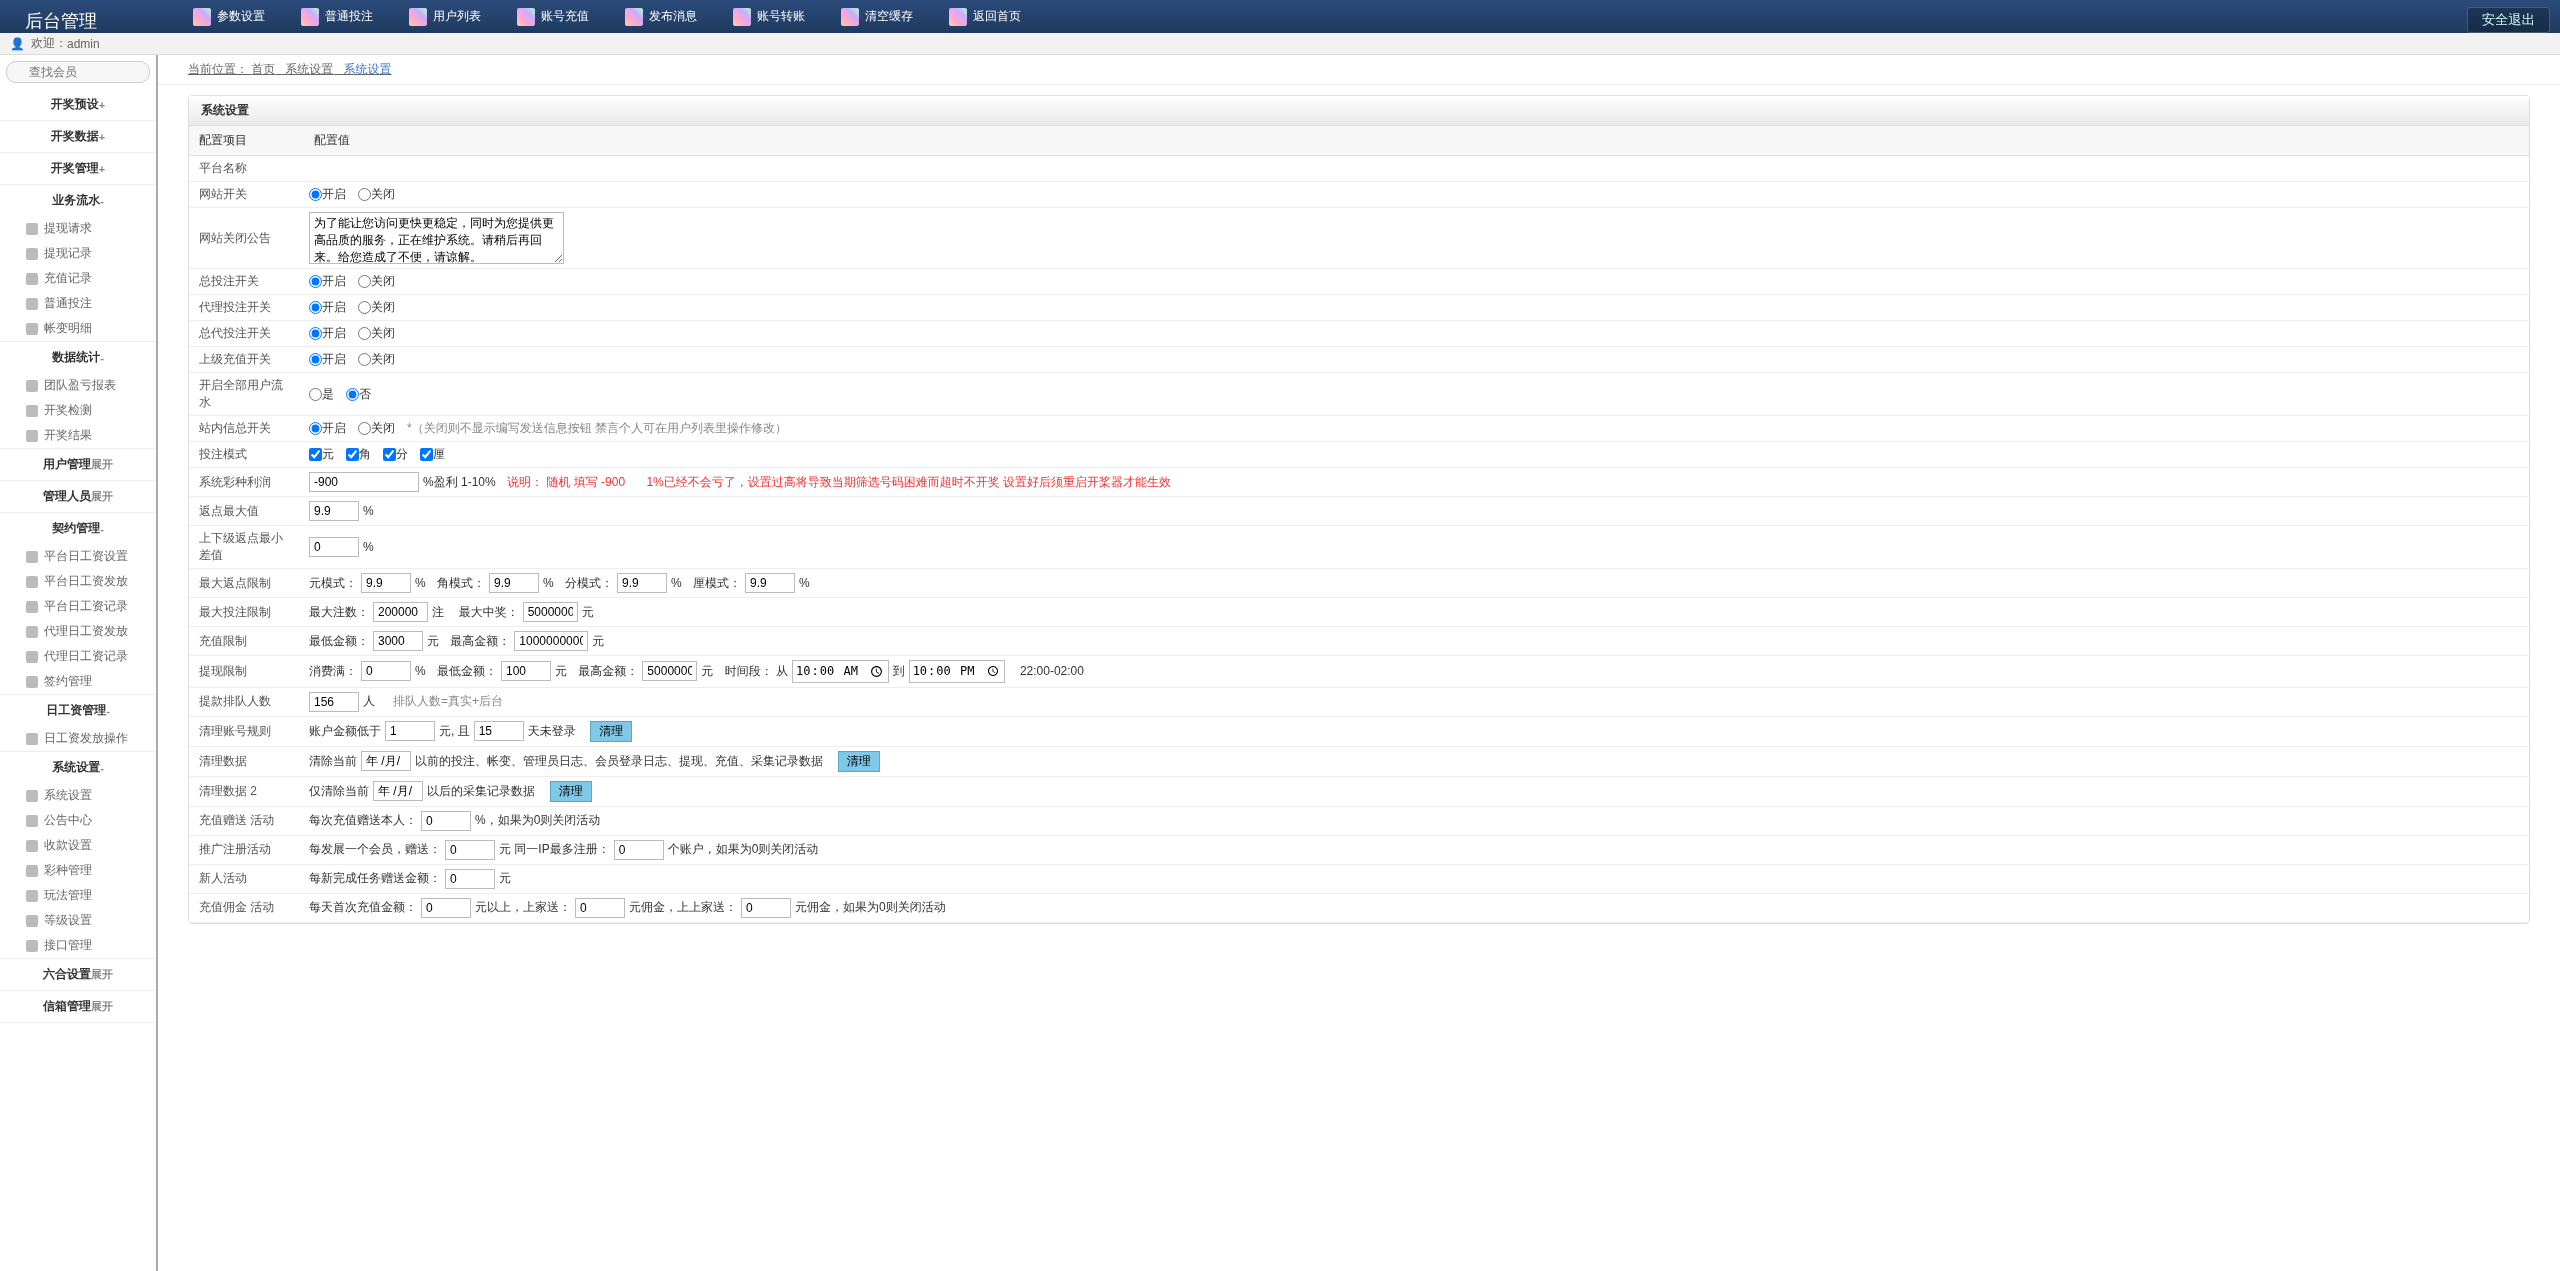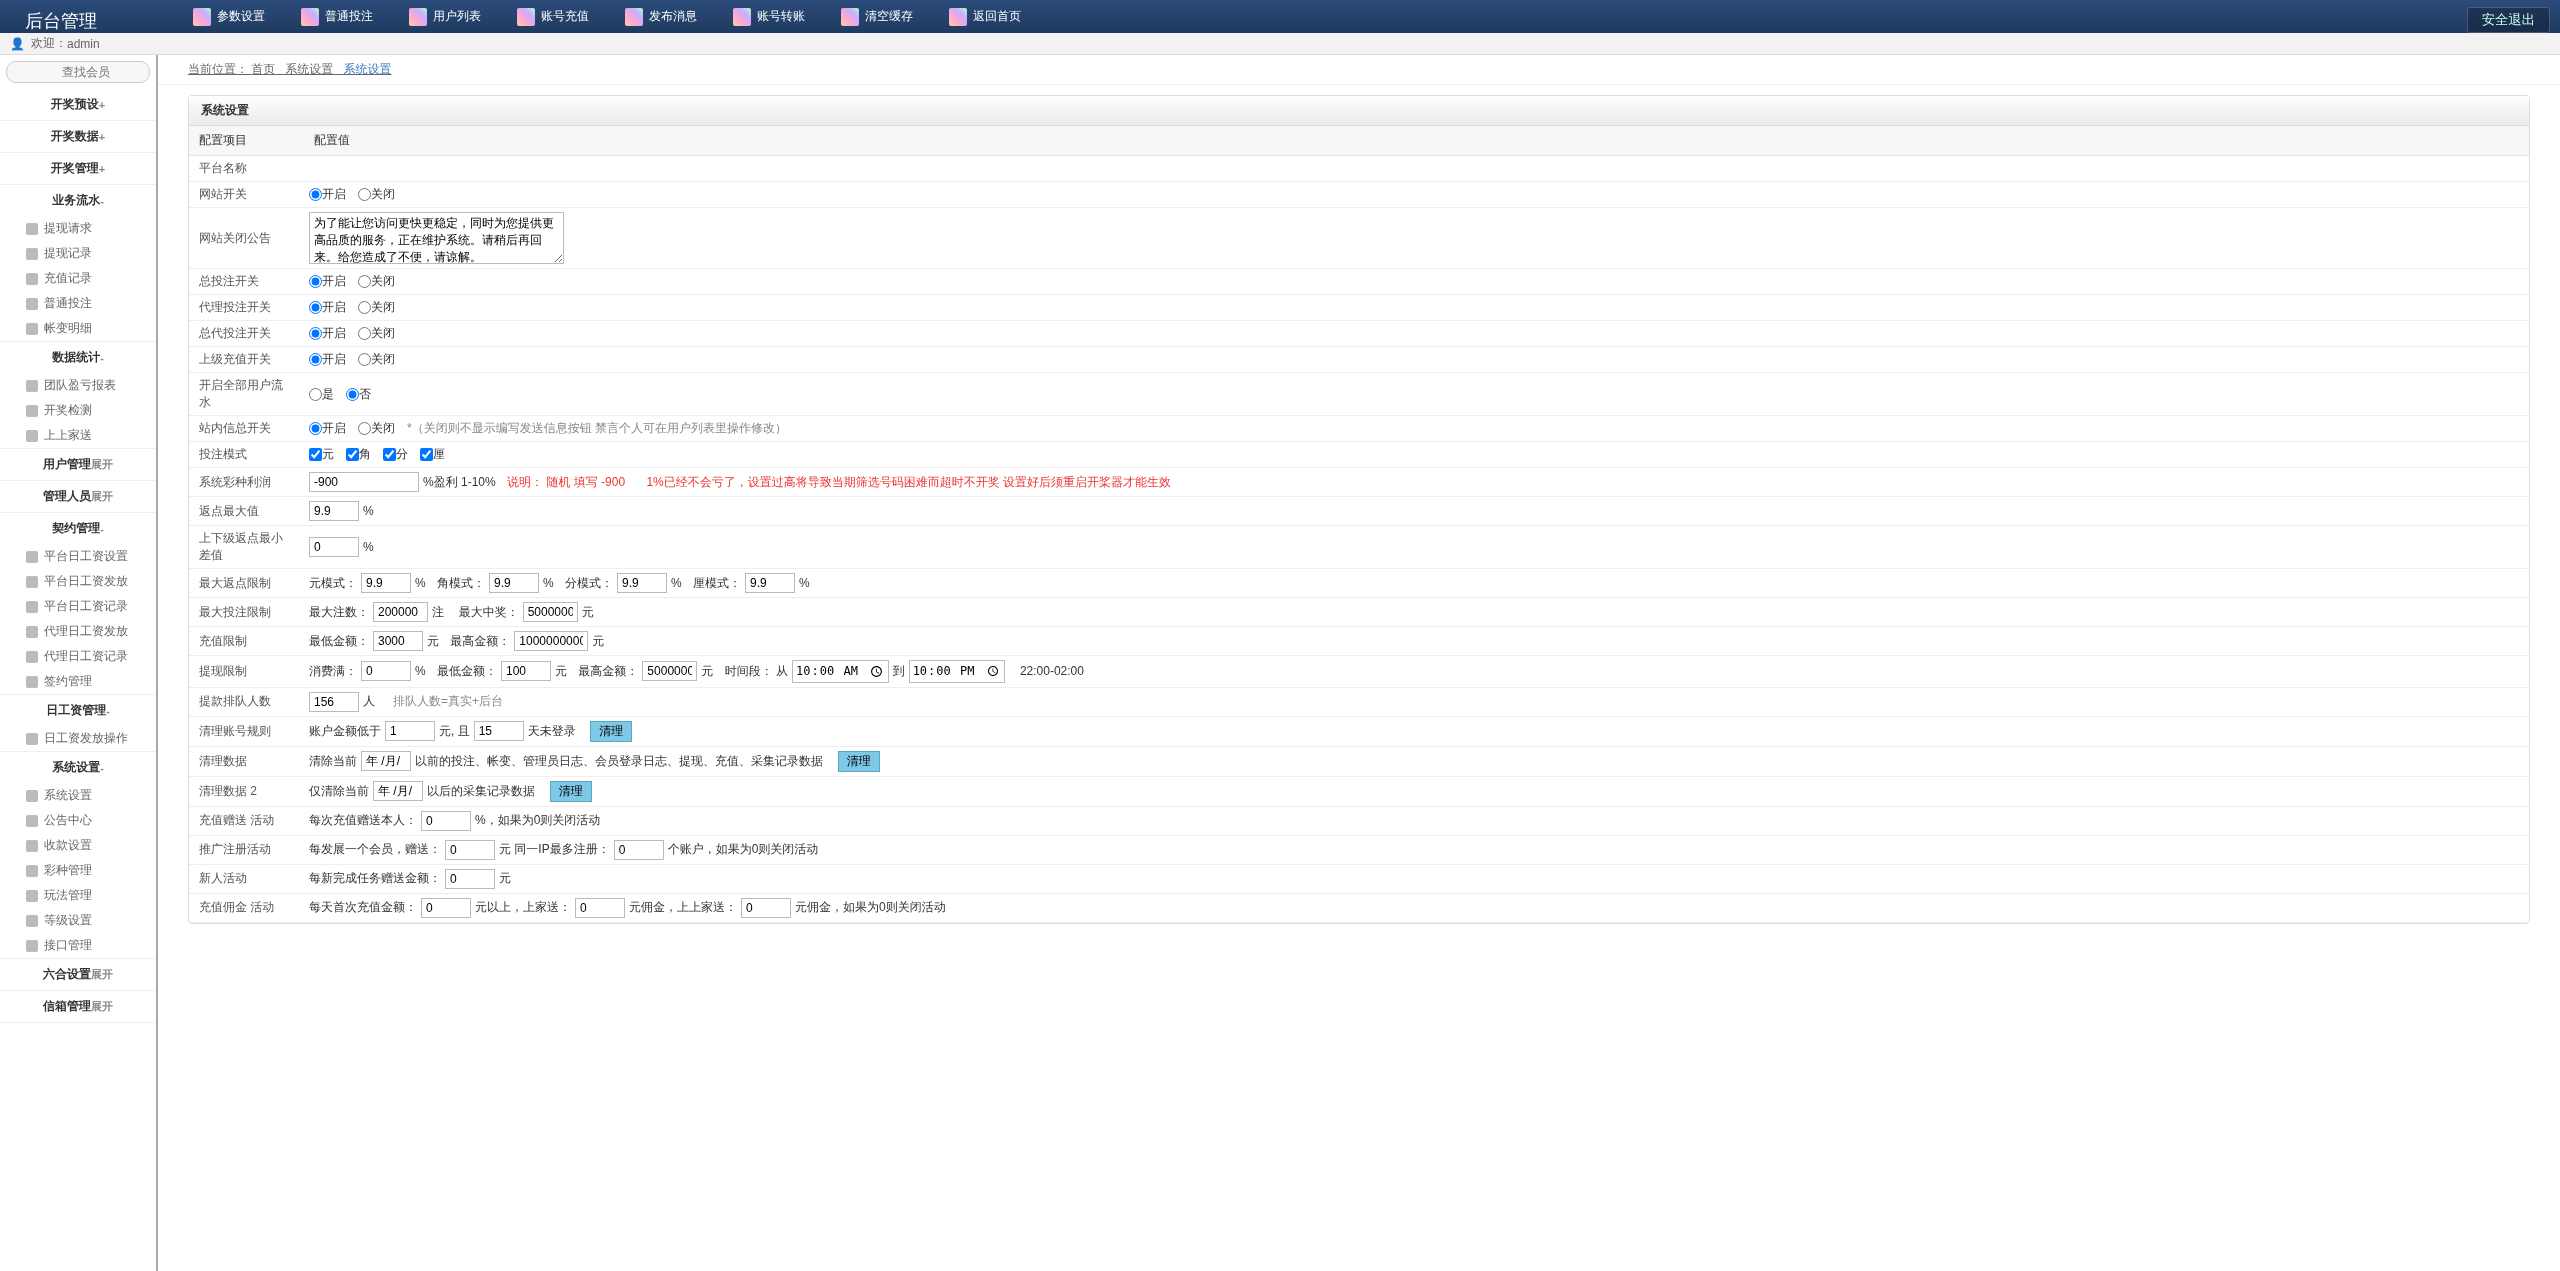--- a/index.html
+++ b/index.html
@@ -14,21 +14,21 @@
 .logout-btn { background: rgba(0,0,0,.25); color: #cfe; border: 1px solid rgba(255,255,255,.2); padding: 3px 14px; border-radius: 3px; cursor: pointer; }
 
 
 .welcomebar { background: #f2f2f2; border-bottom: 1px solid #ddd; height: 22px; display: flex; align-items: center; padding: 0 10px; color: #666; }
 .welcomebar .user-icon { margin-right: 6px; }
 
 
 .layout { display: flex; height: calc(100vh - 55px); }
 .sidebar { width: 158px; border-right: 2px solid #aaa; background: #fff; overflow-y: auto; }
 .search-wrap { padding: 6px; }
-.search-input { width: 100%; padding: 3px 6px 3px 22px; border: 1px solid #ccc; border-radius: 10px; background: #f7f7f7; font-size: 12px; text-align: center; }
+.search-input { width: 100%; padding: 3px 6px 3px 22px; border: 1px solid #ccc; border-radius: 10px; background: #f7f7f7; font-size: 12px; }
 .menu-group { border-bottom: 1px solid #eee; }
 .menu-header { font-weight: bold; padding: 7px 10px; display: flex; justify-content: center; align-items: center; cursor: pointer; }
 .menu-header .toggle { color: #888; font-size: 11px; }
 .menu-item { padding: 4px 10px 4px 26px; color: #666; cursor: pointer; display: flex; align-items: center; }
 .menu-item .micon { width: 12px; height: 12px; margin-right: 6px; display: inline-block; background: #bbb; border-radius: 2px; }
 
 
 .main { flex: 1; overflow: auto; padding: 0 0 20px 0; }
 .breadcrumb { padding: 6px 30px; color: #666; border-bottom: 1px solid #eee; text-decoration: underline; }
 .breadcrumb a { color: #3876c7; text-decoration: none; }
@@ -158,21 +158,21 @@
           <div class="menu-item">
             <span class="micon"></span>
             <span>团队盈亏报表</span>
           </div>
           <div class="menu-item">
             <span class="micon"></span>
             <span>开奖检测</span>
           </div>
           <div class="menu-item">
             <span class="micon"></span>
-            <span>上上家送</span>
+            <span>开奖结果</span>
           </div>
         </div>
         <div class="menu-group">
           <div class="menu-header">
             <span>用户管理</span>
             <span class="toggle">展开</span>
           </div>
         </div>
         <div class="menu-group">
           <div class="menu-header">

